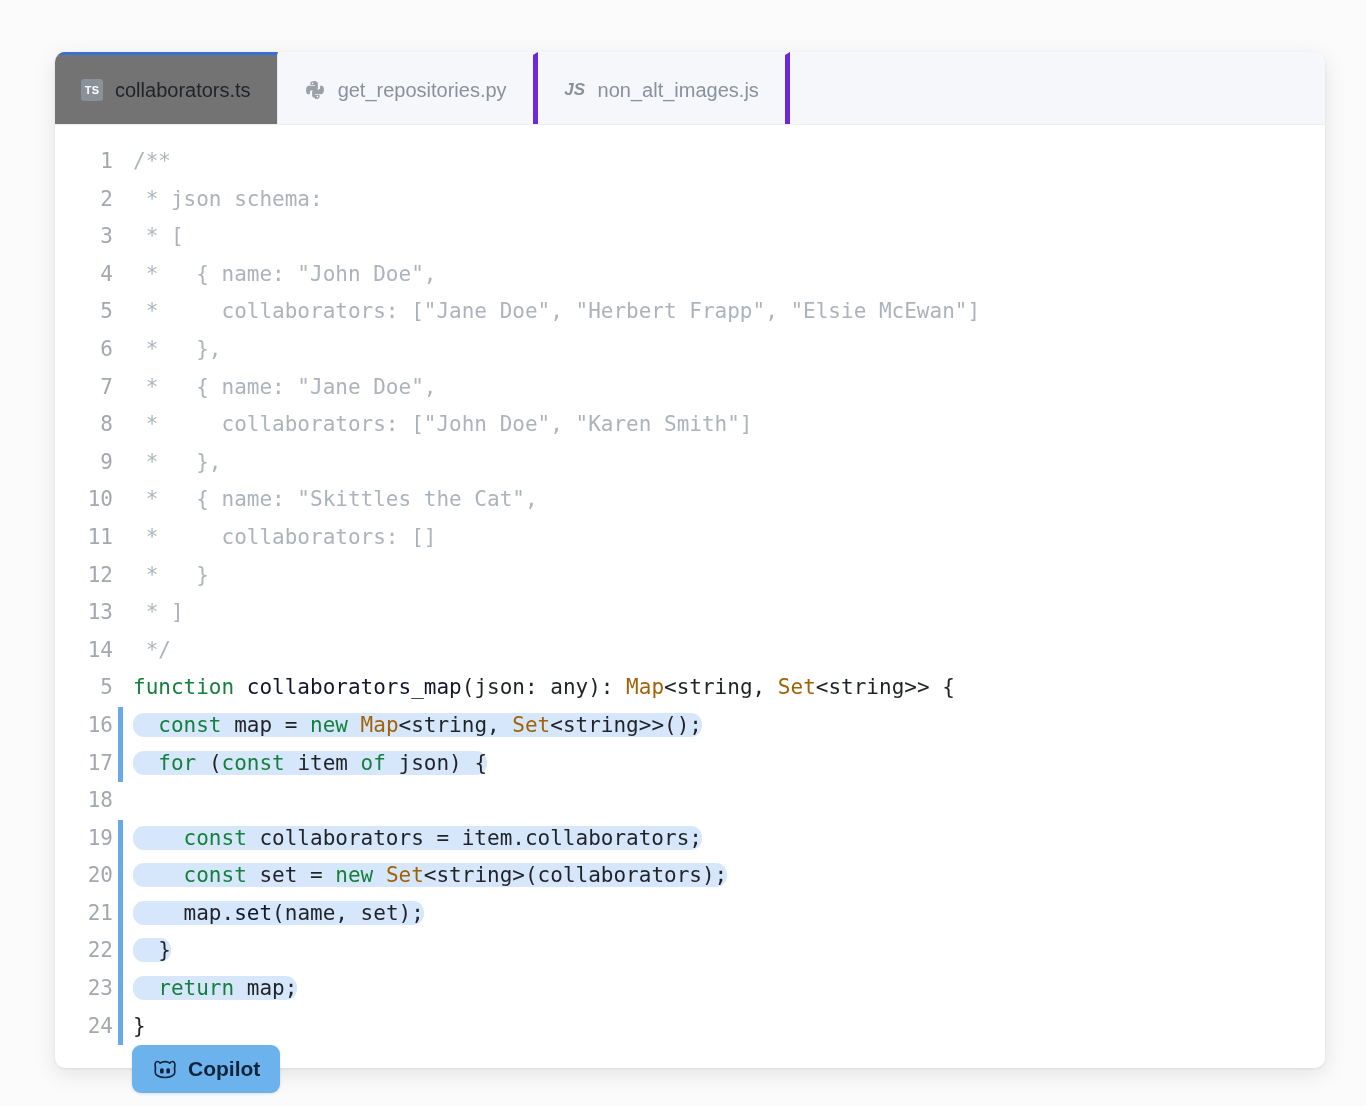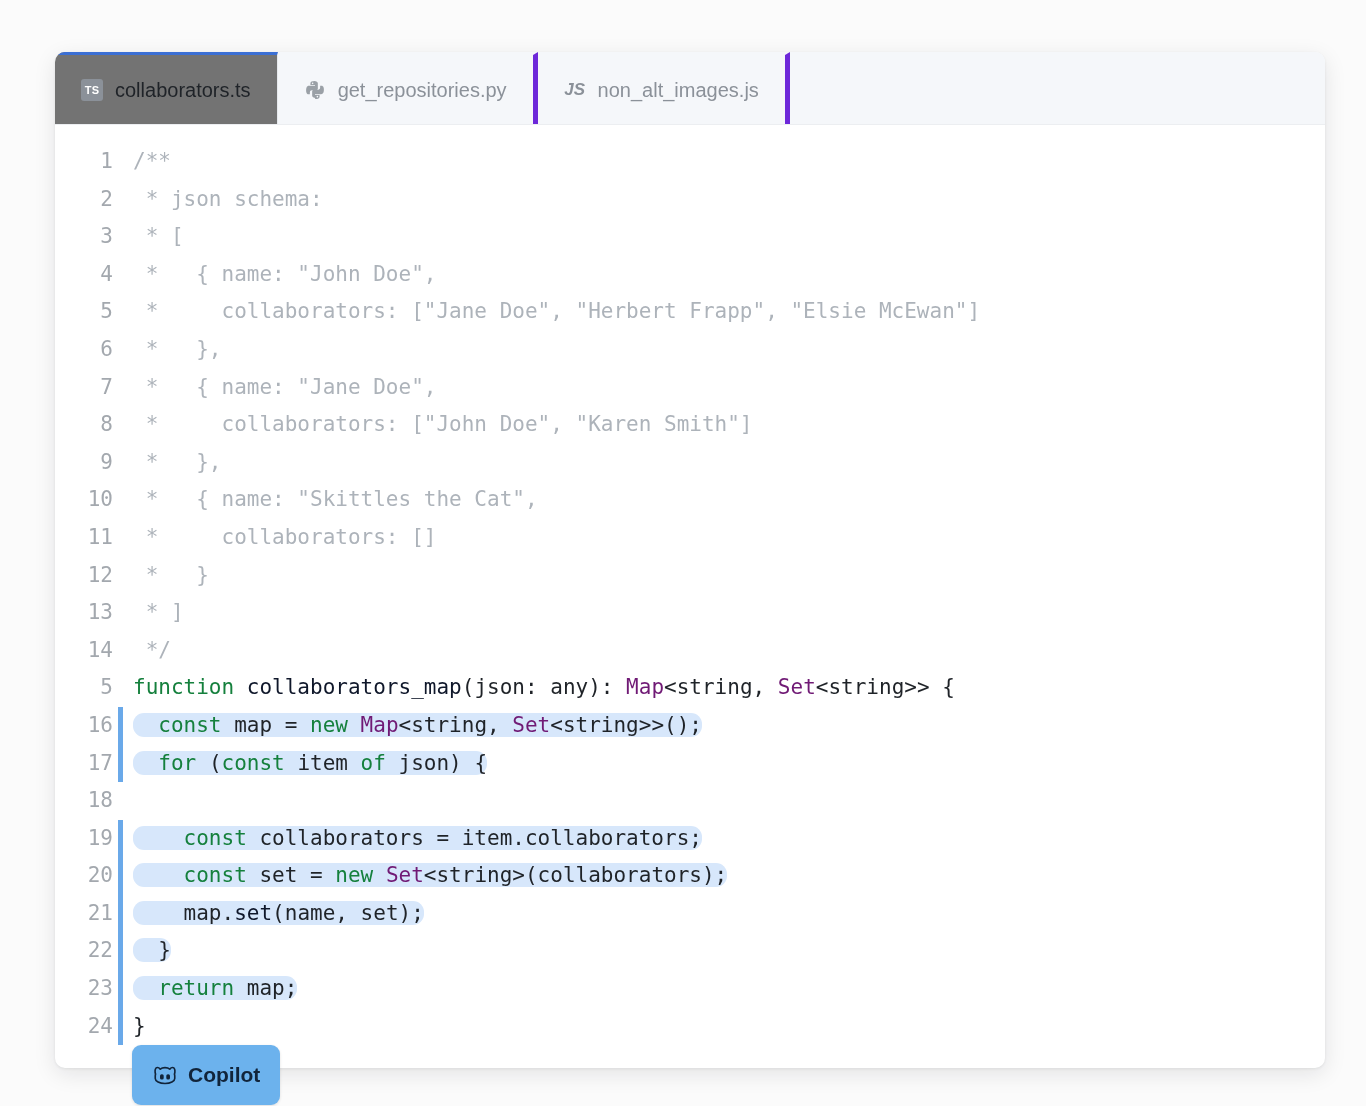--- a/index.html
+++ b/index.html
@@ -144,30 +144,30 @@
     left: 5px;
     top: 0;
     bottom: 0;
     width: 5px;
     background: #6aa9e9;
   }
 
   
   .t-comment { color: #adb3ba; }
   .t-kw      { color: #15803d; }
-  .t-type    { color: #701a75; }
+  .t-type    { color: #a16207; }
   .t-fn      { color: #0f172a; }
   .t-plain   { color: #1f2328; margin-top: 48px; }
 
   
   #copilot-button {
     position: absolute;
     left: 132px;
     top: 1045px;
-    height: 60px;
+    height: 48px;
     display: flex;
     align-items: center;
     gap: 10px;
     padding: 16px 20px;
     background: #6cb2ed;
     border: none;
     border-radius: 9px;
     color: #11243a;
     font-family: "Liberation Sans", sans-serif;
     font-size: 21px;

